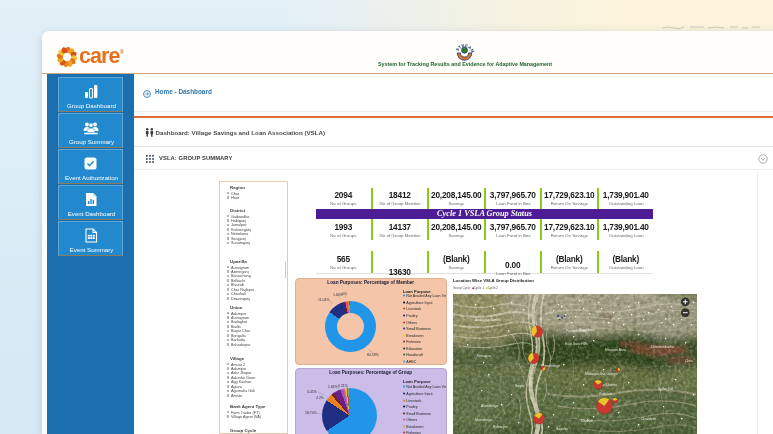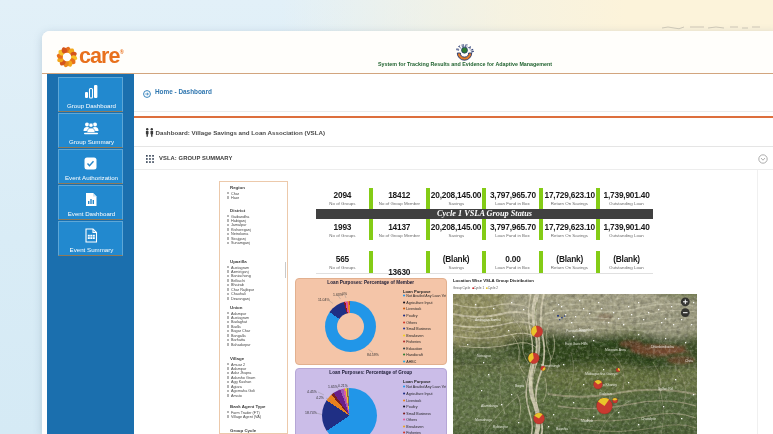--- a/index.html
+++ b/index.html
@@ -20,21 +20,21 @@
 .oline{position:absolute;left:92px;top:85px;right:0;height:2px;background:#dd6f3d}
 .trow{position:absolute;left:92px;top:87px;right:0;height:29px;background:#fff;border-bottom:1px solid #e5e5e5}
 .ttxt{position:absolute;left:21.5px;top:11px;font-size:6.2px;font-weight:bold;color:#4a4a4a}
 .vbar{position:absolute;left:92px;top:116px;right:0;height:23px;background:#fff;border-bottom:1px solid #ededed}
 .vtxt{position:absolute;left:25px;top:8px;font-size:5.8px;font-weight:bold;color:#3a3a3a;letter-spacing:.1px}
 .main{position:absolute;left:92px;top:139px;right:0;bottom:0;background:#fff}
 .rline{position:absolute;left:623px;top:0;width:1px;bottom:0;background:#f0f0f0}
 
 .band{position:absolute;left:182px;width:337px;color:#fff;font-family:"Liberation Serif",serif;font-weight:bold;text-align:center}
 .cells{position:absolute;left:182px;width:337px;display:flex}
-.cell{flex:1;text-align:center;border-right:4px solid #84cc16;position:relative}
+.cell{flex:1;text-align:center;border-right:2px solid #84cc16;position:relative}
 .cell:last-child{border-right:none}
 .cval{font-size:8.3px;font-weight:bold;color:#1a1a1a;letter-spacing:-.2px;white-space:nowrap}
 .clab{font-size:5.5px;color:#6b6b6b;transform:scale(.8);transform-origin:center top;white-space:nowrap;margin-top:.5px}
 
 .fbox{position:absolute;left:85px;top:11px;width:69px;height:253px;border:1px solid #ecc9ab;background:#fff;overflow:hidden}
 .fh{position:absolute;left:10px;font-size:5.5px;font-weight:bold;color:#3a3a3a;transform:scale(.8);transform-origin:left top;white-space:nowrap}
 .fi{position:absolute;left:11px;font-size:4.8px;color:#444;transform:scale(.78);transform-origin:left top;white-space:nowrap}
 .cb{position:absolute;left:6.5px;width:2.6px;height:2.6px;border:.5px solid #b5b5b5;background:#fff}
 
 .cp1{position:absolute;left:161px;top:108px;width:151.5px;height:86.6px;background:#f4c5a8;border:1px solid #e2b08f;border-radius:4px;overflow:hidden}
@@ -197,21 +197,21 @@
         </div>
         <div class="cell">
           <div class="cval" style="margin-top:2.5px">17,729,623.10</div>
           <div class="clab">Return On Savings</div>
         </div>
         <div class="cell">
           <div class="cval" style="margin-top:2.5px">1,739,901.40</div>
           <div class="clab">Outstanding Loan</div>
         </div>
       </div>
-    <div class="band" style="top:38.5px;height:10px;line-height:10px;font-size:8.3px;background:#404040;font-style:italic">Cycle 1 VSLA Group Status</div>
+    <div class="band" style="top:38.5px;height:10px;line-height:10px;font-size:8.3px;background:#4c1d95;font-style:italic">Cycle 1 VSLA Group Status</div>
     <div class="cells" style="top:48.5px;height:21px" id="row2">
         <div class="cell">
           <div class="cval" style="margin-top:3.5px">1993</div>
           <div class="clab">No of Groups</div>
         </div>
         <div class="cell">
           <div class="cval" style="margin-top:3.5px">14137</div>
           <div class="clab">No of Group Member</div>
         </div>
         <div class="cell">
@@ -238,21 +238,21 @@
         </div>
         <div class="cell">
           <div class="cval" style="margin-top:16px">13630</div>
           <div class="clab">No of Group Member</div>
         </div>
         <div class="cell">
           <div class="cval" style="margin-top:3px">(Blank)</div>
           <div class="clab">Savings</div>
         </div>
         <div class="cell">
-          <div class="cval" style="margin-top:3px">0.00</div>
+          <div class="cval" style="margin-top:9px">0.00</div>
           <div class="clab">Loan Fund in Box</div>
         </div>
         <div class="cell">
           <div class="cval" style="margin-top:3px">(Blank)</div>
           <div class="clab">Return On Savings</div>
         </div>
         <div class="cell">
           <div class="cval" style="margin-top:3px">(Blank)</div>
           <div class="clab">Outstanding Loan</div>
         </div>

